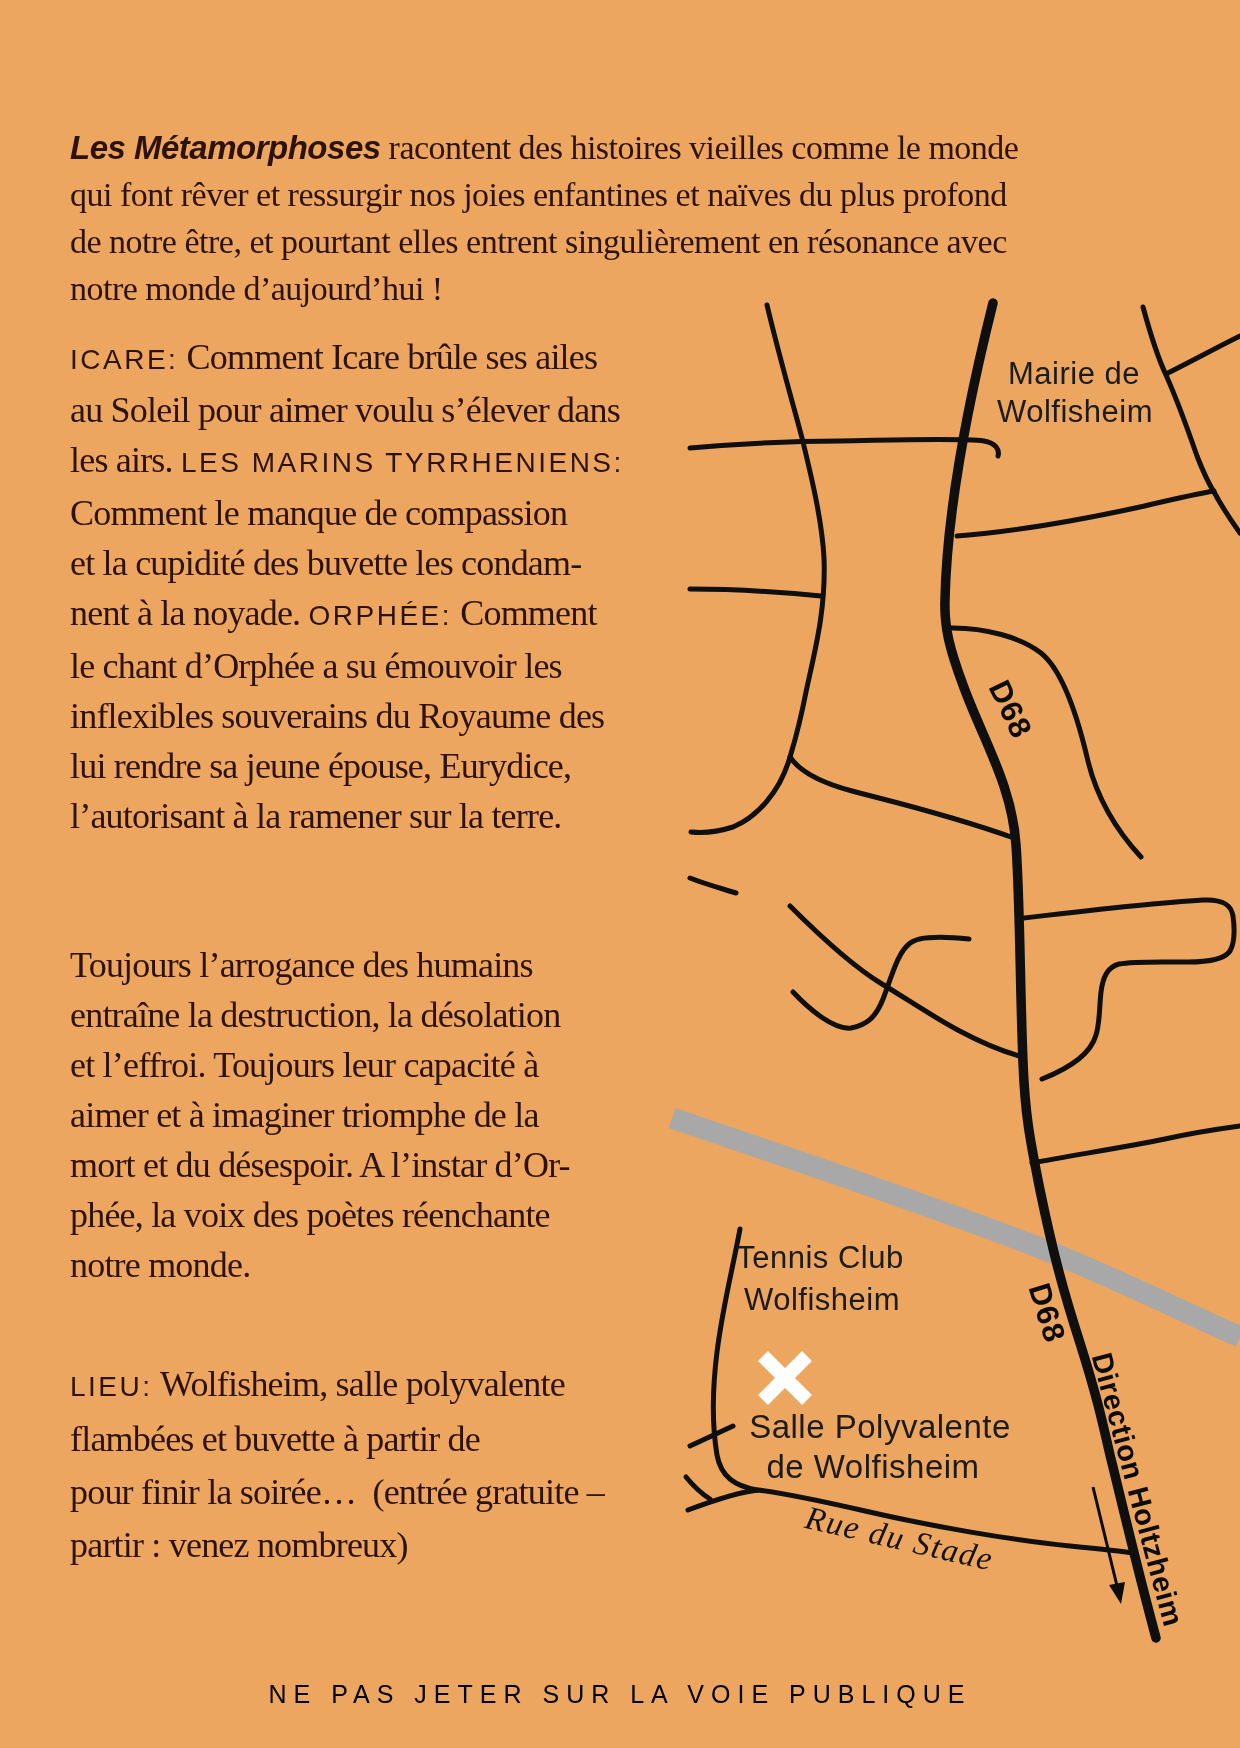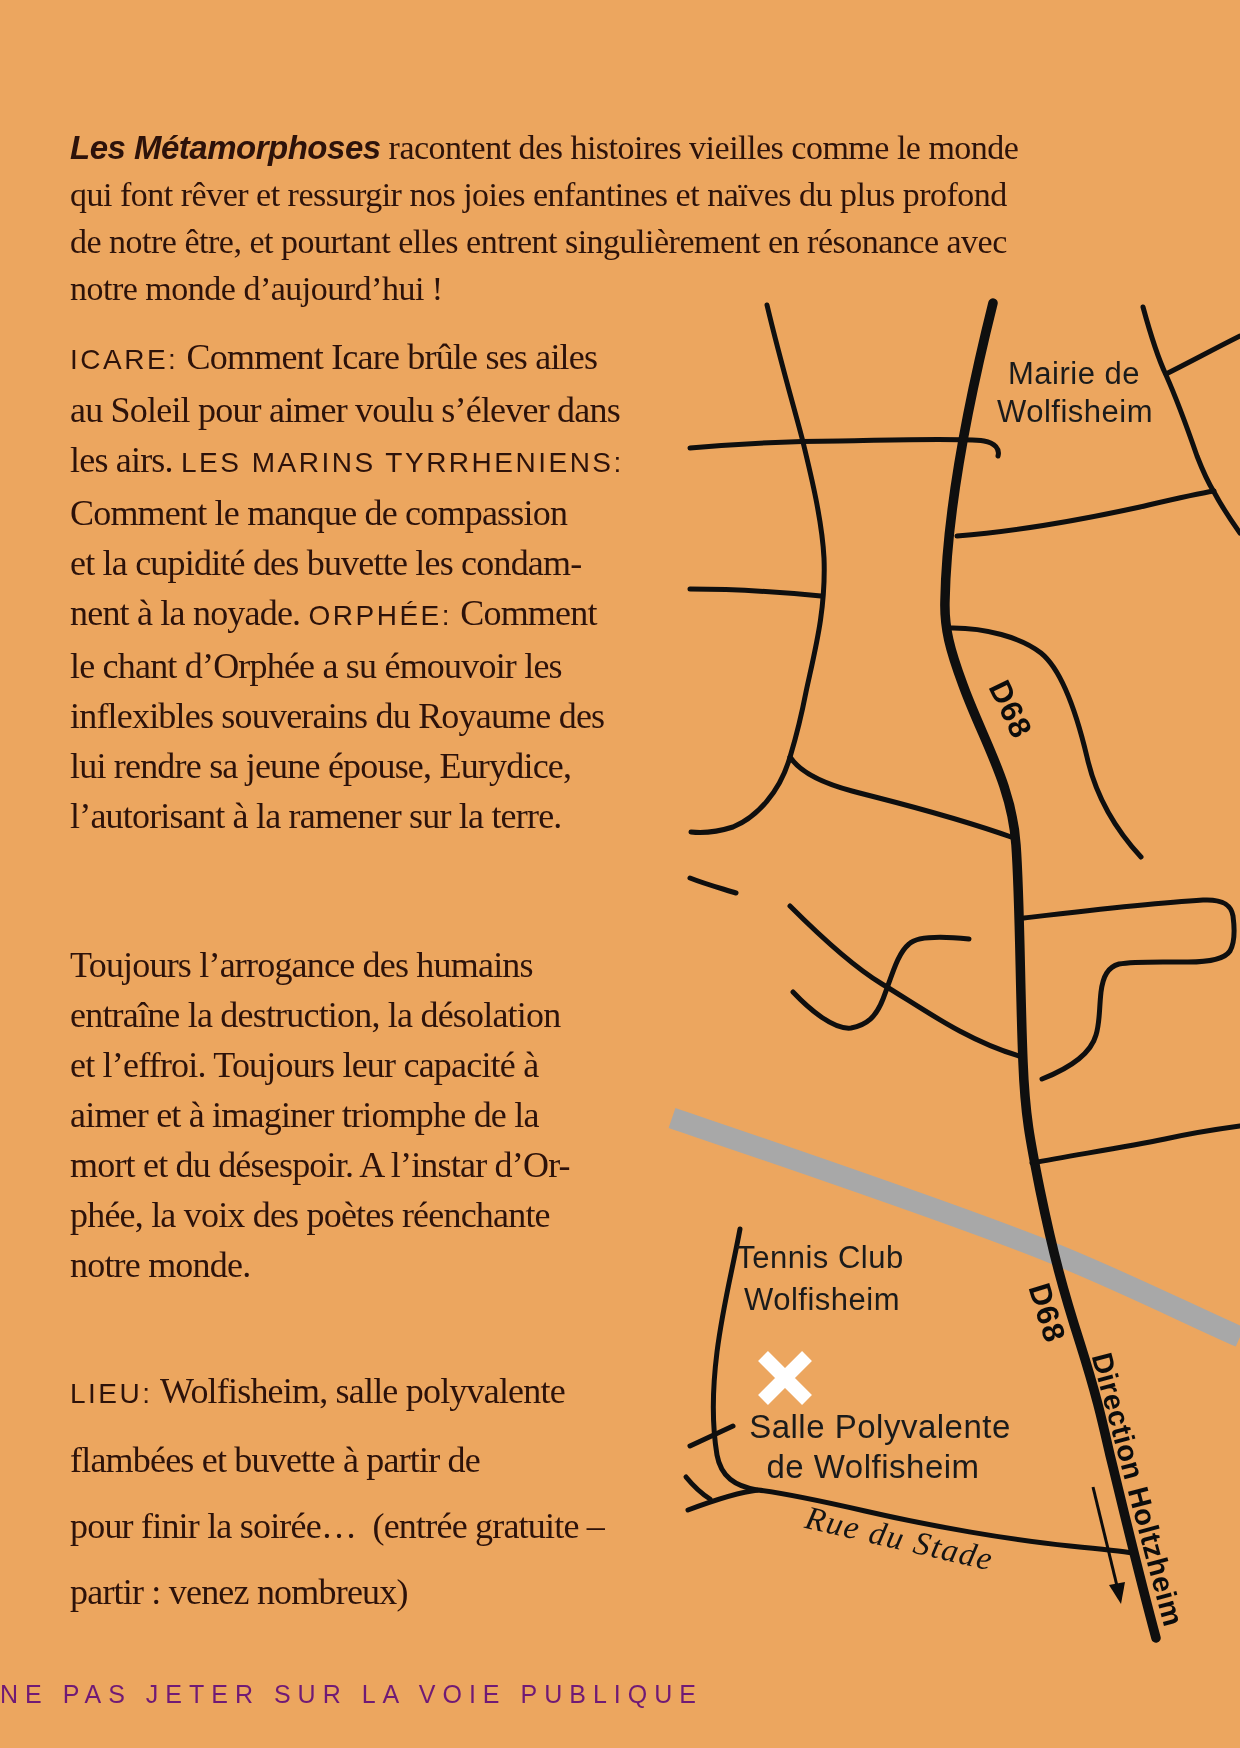--- a/index.html
+++ b/index.html
@@ -16,40 +16,40 @@
     white-space:nowrap;
     font-size:36px;
     letter-spacing:-0.8px;
     line-height:50px;
   }
   .intro .serif-line{
     font-size:34px;
     line-height:47px;
     letter-spacing:-0.5px;
   }
-  .lieu-date .serif-line{line-height:66px;}
+  .lieu-date .serif-line{line-height:53px;}
   .title-sans{
     font-family:"Liberation Sans","DejaVu Sans",sans-serif;
     font-weight:bold;font-style:italic;
     font-size:33px;
     letter-spacing:-0.5px;
   }
   .sc{
     font-family:"Liberation Sans","DejaVu Sans",sans-serif;
     font-weight:normal;
     font-size:28px;
     letter-spacing:2.5px;
   }
   .footer-notice{
     left:0;right:0;top:1680px;
-    text-align:left;
+    text-align:center;
     font-family:"Liberation Sans","DejaVu Sans",sans-serif;
     font-size:25px;
     letter-spacing:7px;
-    color:#701a75;
+    color:#000000;
     white-space:nowrap;
   }
   
   .map-label{
     font-family:"Liberation Sans","DejaVu Sans",sans-serif;
     font-size:31px;fill:#1b1b1b;letter-spacing:.5px;
   }
   .map-label-big{
     font-family:"Liberation Sans","DejaVu Sans",sans-serif;
     font-size:33px;fill:#1b1b1b;letter-spacing:.5px;

